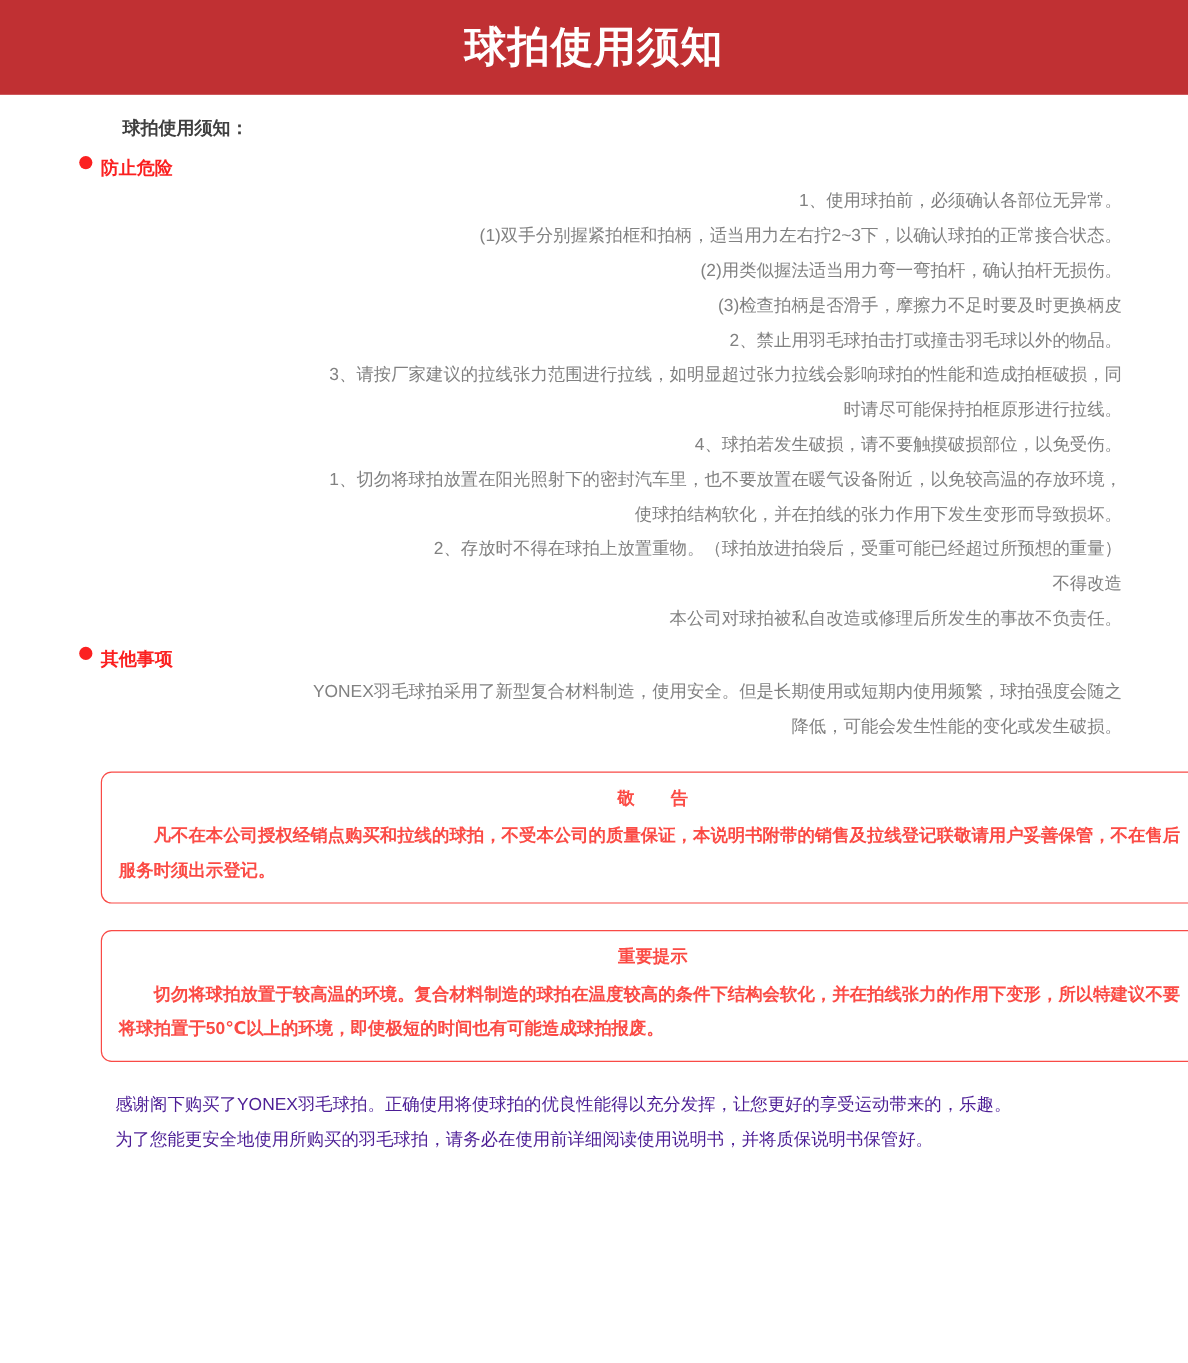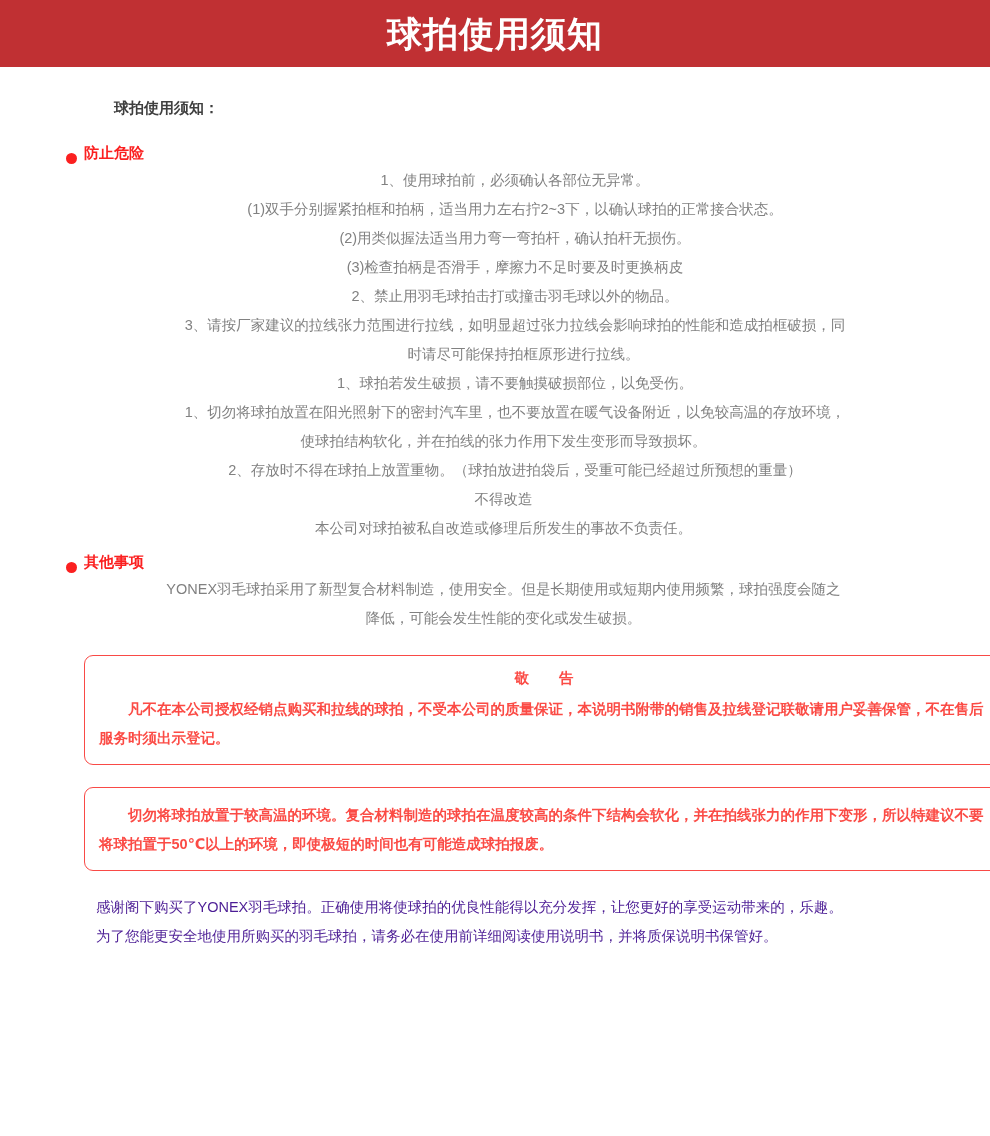--- a/index.html
+++ b/index.html
@@ -12,21 +12,21 @@
     height: 1136px;
     background: #ffffff;
     font-family: "Liberation Sans", "DejaVu Sans", sans-serif;
     overflow: hidden;
     position: relative;
   }
 
   
   .banner {
     width: 990px;
-    height: 67px;
+    height: 79px;
     background: #c03033;
     display: flex;
     align-items: center;
     justify-content: center;
     box-sizing: border-box;
   }
   .banner-title {
     color: #ffffff;
     font-size: 35px;
     font-weight: bold;
@@ -40,52 +40,52 @@
   .doc {
     padding: 0;
     box-sizing: border-box;
     position: relative;
   }
 
   .lead {
     color: #3f3f3f;
     font-size: 15px;
     font-weight: bold;
-    margin: 16px;
+    margin: 4px;
     padding: 15px 0 0 98px;
     line-height: 20px;
   }
 
   .section-head {
     color: #fb2020;
     font-size: 15px;
     font-weight: bold;
     margin: 0;
     padding: 8px 0 2px 66px;
     line-height: 22px;
     display: flex;
-    align-items: flex-end;
+    align-items: flex-start;
   }
   .bullet-dot {
     width: 11px;
     height: 11px;
     border-radius: 50%;
     background: #fb2020;
     display: inline-block;
     margin-right: 7px;
     flex: none;
   }
 
   .para {
     color: #818181;
     font-size: 14.5px;
     margin: 0;
     padding: 0 55px 0 95px;
     line-height: 29px;
-    text-align: center;
+    text-align: right;
   }
   
   .para.cont {
     padding-left: 112px;
   }
   .para.flush {
     padding-left: 72px;
   }
 
   
@@ -144,21 +144,21 @@
     <span class="bullet-dot"></span>
     <span>防止危险</span>
   </div>
   <p class="para">1、使用球拍前，必须确认各部位无异常。</p>
   <p class="para">(1)双手分别握紧拍框和拍柄，适当用力左右拧2~3下，以确认球拍的正常接合状态。</p>
   <p class="para">(2)用类似握法适当用力弯一弯拍杆，确认拍杆无损伤。</p>
   <p class="para">(3)检查拍柄是否滑手，摩擦力不足时要及时更换柄皮</p>
   <p class="para">2、禁止用羽毛球拍击打或撞击羽毛球以外的物品。</p>
   <p class="para">3、请按厂家建议的拉线张力范围进行拉线，如明显超过张力拉线会影响球拍的性能和造成拍框破损，同</p>
   <p class="para cont">时请尽可能保持拍框原形进行拉线。</p>
-  <p class="para">1、球拍若发生破损，请不要触摸破损部位，以免受伤。</p>
+  <p class="para">4、球拍若发生破损，请不要触摸破损部位，以免受伤。</p>
 
   <p class="para">1、切勿将球拍放置在阳光照射下的密封汽车里，也不要放置在暖气设备附近，以免较高温的存放环境，</p>
   <p class="para flush">使球拍结构软化，并在拍线的张力作用下发生变形而导致损坏。</p>
   <p class="para">2、存放时不得在球拍上放置重物。（球拍放进拍袋后，受重可能已经超过所预想的重量）</p>
   <p class="para flush">不得改造</p>
   <p class="para flush">本公司对球拍被私自改造或修理后所发生的事故不负责任。</p>
 
   <div class="section-head">
     <span class="bullet-dot"></span>
     <span>其他事项</span>
@@ -173,20 +173,21 @@
       <span>敬</span>
       <span class="sp"></span>
       <span>告</span>
     </div>
     <div class="callout-body">凡不在本公司授权经销点购买和拉线的球拍，不受本公司的质量保证，本说明书附带的销售及拉线登记联敬请用户妥善保管，不在售后服务时须出示登记。</div>
   </section>
 
   <div class="spacer-22"></div>
 
   <section class="callout">
+    <div class="callout-title">重要提示</div>
     <div class="callout-body">切勿将球拍放置于较高温的环境。复合材料制造的球拍在温度较高的条件下结构会软化，并在拍线张力的作用下变形，所以特建议不要将球拍置于50℃以上的环境，即使极短的时间也有可能造成球拍报废。</div>
   </section>
 
   <div class="spacer-22"></div>
 
   <p class="closing">
     <span class="indent">感谢阁下购买了YONEX羽毛球拍。正确使用将使球拍的优良性能得以充分发挥，让您更好的享受运动带来的，乐趣。</span>
   </p>
   <p class="closing">
     <span class="indent">为了您能更安全地使用所购买的羽毛球拍，请务必在使用前详细阅读使用说明书，并将质保说明书保管好。</span>

